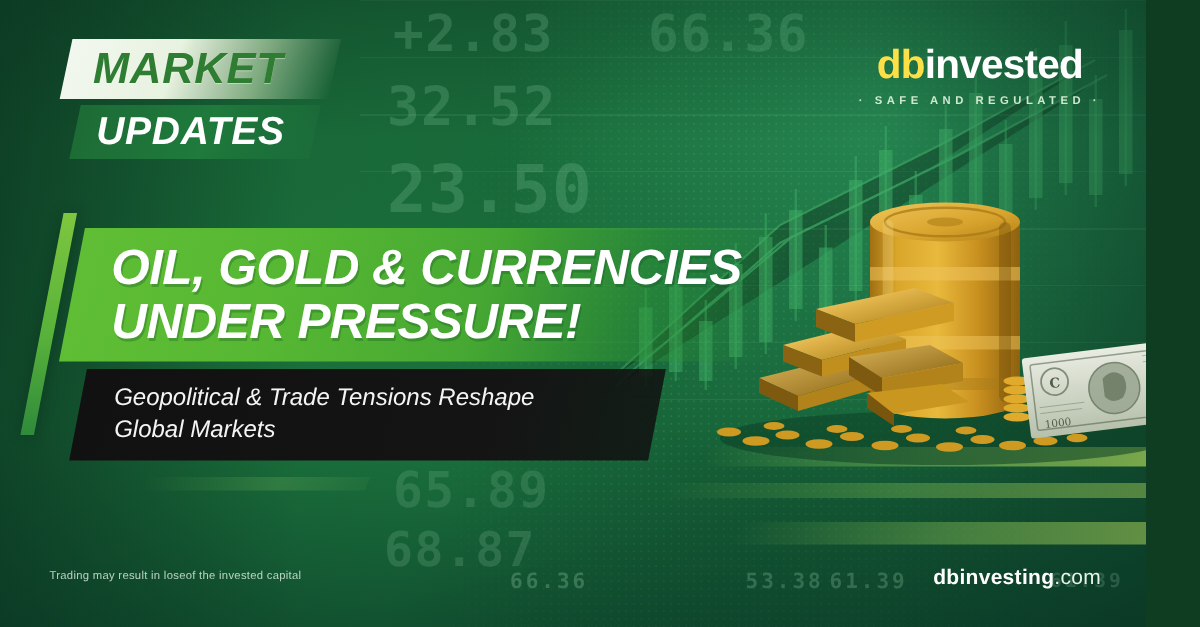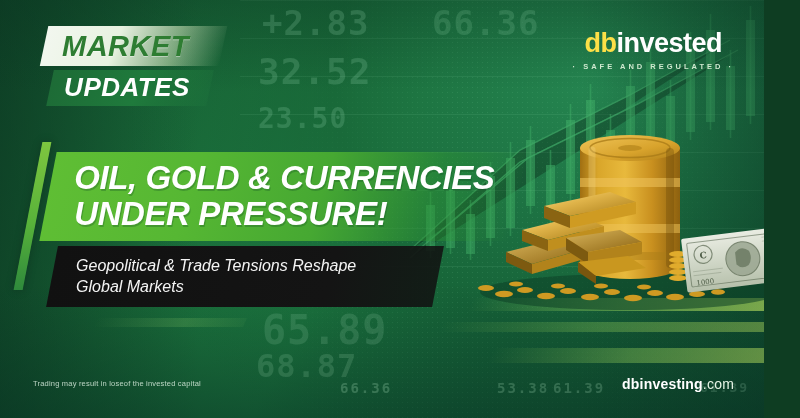--- a/index.html
+++ b/index.html
@@ -60,23 +60,23 @@
     font-family: "DejaVu Sans Mono", monospace;
     font-weight: 700;
     letter-spacing: 1px;
     color: rgba(186,246,206,0.17);
     white-space: nowrap;
     line-height: 1;
     user-select: none;
   }
   .tk-a { left: 262px; top: 6px;   font-size: 34px; }
   .tk-b { left: 258px; top: 54px;  font-size: 36px; }
-  .tk-c { left: 258px; top: 105px; font-size: 28px; }
+  .tk-c { left: 258px; top: 105px; font-size: 44px; }
   .tk-d { left: 432px; top: 6px;   font-size: 34px; color: rgba(186,246,206,0.14); }
-  .tk-e { left: 262px; top: 310px; font-size: 40px; color: rgba(200,250,216,0.13); }
+  .tk-e { left: 262px; top: 310px; font-size: 33px; color: rgba(200,250,216,0.13); }
   .tk-f { left: 256px; top: 350px; font-size: 32px; color: rgba(200,250,216,0.14); }
   .tk-g { left: 340px; top: 381px; font-size: 14px; color: rgba(200,250,216,0.22); letter-spacing: 2px; }
   .tk-h { left: 497px; top: 381px; font-size: 14px; color: rgba(200,250,216,0.20); letter-spacing: 2px; text-align: center; }
   .tk-i { left: 553px; top: 381px; font-size: 14px; color: rgba(200,250,216,0.20); letter-spacing: 2px; }
   .tk-j { left: 700px; top: 381px; font-size: 13px; color: rgba(200,250,216,0.16); letter-spacing: 2px; }
 
   
   .chart-layer {
     position: absolute;
     left: 400px; top: 0; width: 400px; height: 260px;

